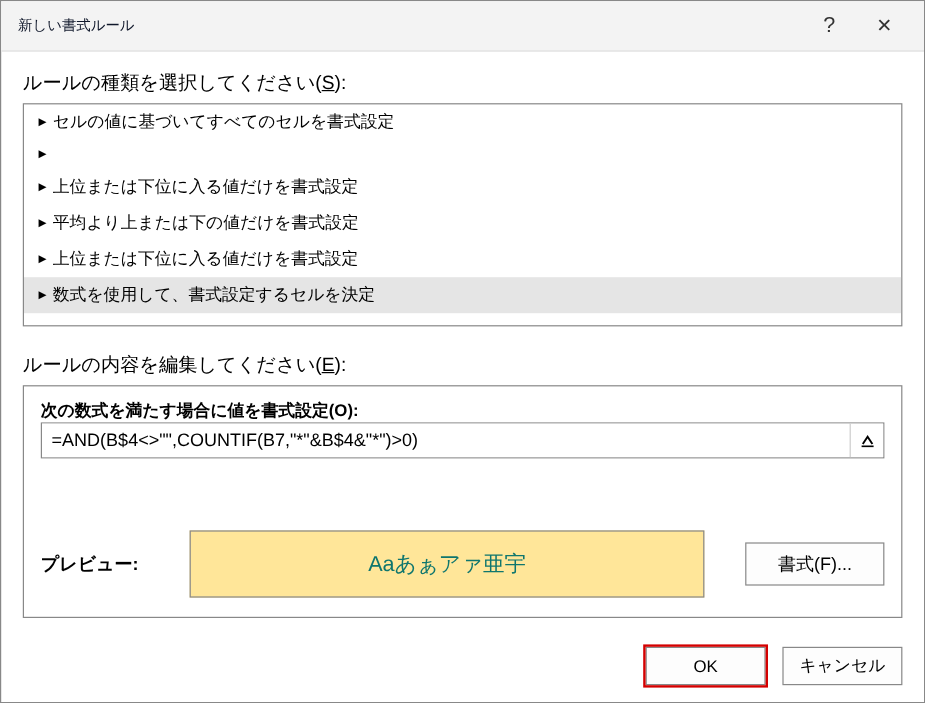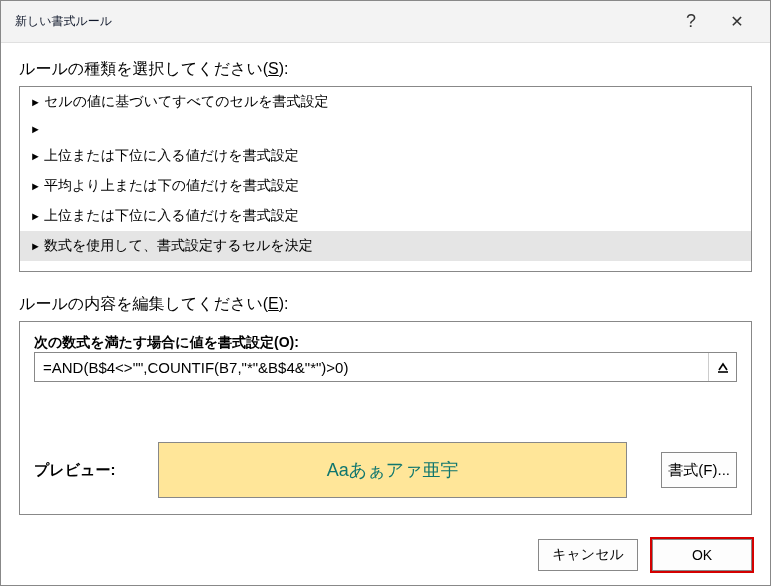--- a/index.html
+++ b/index.html
@@ -133,21 +133,21 @@
     border: 1px solid #888;
     background: #ffe699;
     display: flex;
     align-items: center;
     justify-content: center;
     font-size: 18px;
     color: #0f766e;
   }
   .format-btn {
     height: 36px;
-    padding: 0 6px;
+    padding: 0 26px;
     border: 1px solid #888;
     background: #fdfdfd;
     font-size: 15px;
     cursor: pointer;
     font-family: inherit;
   }
   .button-row {
     display: flex;
     justify-content: flex-end;
     gap: 14px;
@@ -239,17 +239,17 @@
           <button class="format-btn">
             <span>書式(</span><span class="ul">F</span><span>)...</span>
           </button>
         </div>
       </div>
     </div>
 
   </div>
 
   <div class="button-row">
+    <button class="dlg-btn ok">OK</button>
     <button class="dlg-btn">キャンセル</button>
-    <button class="dlg-btn ok">OK</button>
   </div>
 
 </div>
 
 </body></html>

